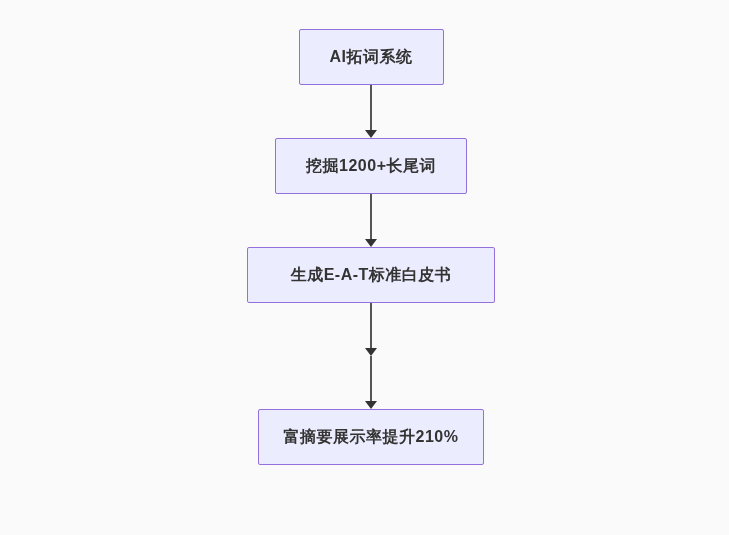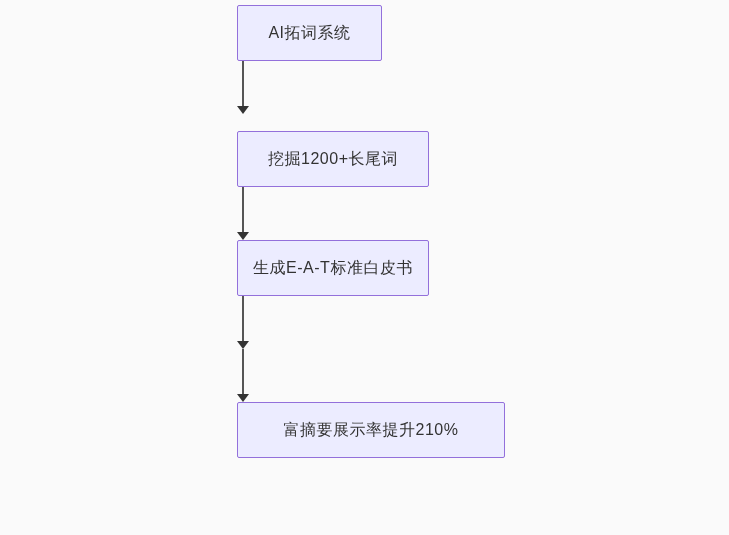--- a/index.html
+++ b/index.html
@@ -6,47 +6,48 @@
   html, body {
     width: 729px;
     height: 535px;
     background: #fafafa;
     overflow: hidden;
     font-family: "Liberation Sans", "DejaVu Sans", sans-serif;
   }
   .flowchart {
     position: absolute;
     left: 371px;
-    top: 5px;
+    top: 29px;
     transform: translateX(-50%);
     display: flex;
     flex-direction: column;
-    align-items: flex-start;
+    align-items: center;
+    font-weight: bold;
   }
   .node {
     height: 56px;
     background: #ECECFF;
     border: 1.5px solid #9370DB;
     border-radius: 2px;
     display: flex;
     align-items: center;
     justify-content: center;
     flex-shrink: 0;
   }
   .node-label {
     font-size: 16px;
     color: #333333;
     white-space: nowrap;
     letter-spacing: 0.5px;
   }
   .n1 { width: 145px; }
-  .n2 { width: 192px; margin-top: 17px; }
-  .n3 { width: 192px; }
+  .n2 { width: 192px; }
+  .n3 { width: 248px; }
   .n4 { width: 216px; }
-  .n5 { width: 268px; }
+  .n5 { width: 226px; }
   .edge {
     height: 53px;
     display: flex;
     flex-direction: column;
     align-items: center;
     flex-shrink: 0;
   }
   .edge-line {
     width: 2px;
     flex: 1;

